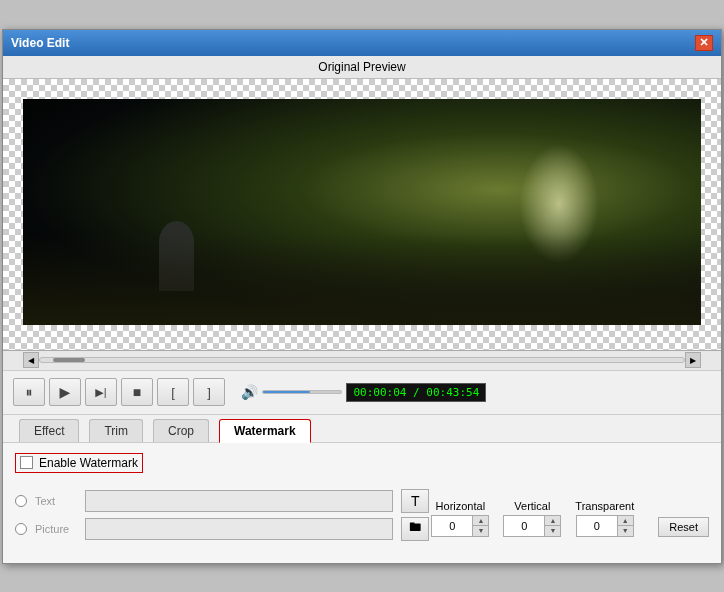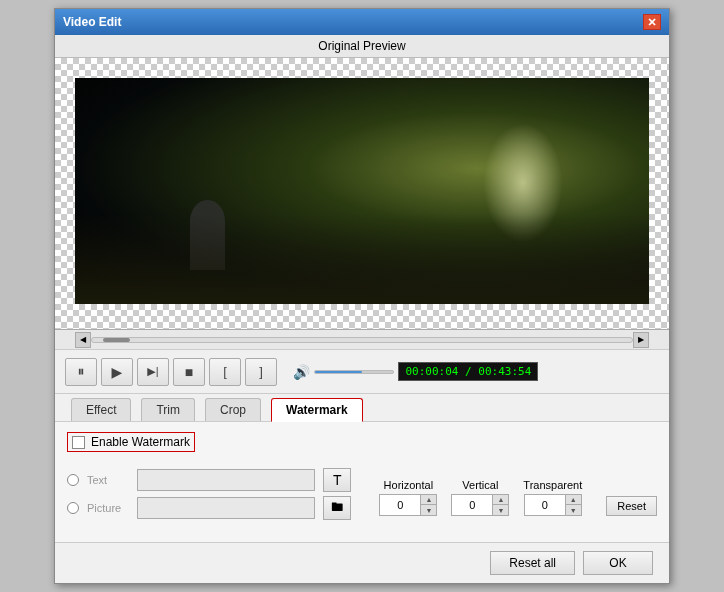--- a/index.html
+++ b/index.html
@@ -7,21 +7,21 @@
       background: #c0c0c0;
       font-family: Arial, sans-serif;
       font-size: 12px;
       display: flex;
       justify-content: center;
       align-items: center;
       width: 724px;
       height: 592px;
     }
     .window {
-      width: 616px;
+      width: 720px;
       background: #22c55e;
       border: 1px solid #888;
       box-shadow: 2px 2px 8px rgba(0,0,0,0.4);
     }
     .title-bar {
       background: linear-gradient(to bottom, #4a90d9, #2a6ab5);
       color: white;
       padding: 4px 8px;
       display: flex;
       align-items: center;
@@ -383,21 +383,21 @@
       background: linear-gradient(to bottom, #f5f5f5, #e0e0e0);
       border: 1px solid #aaa;
       padding: 4px 18px;
       font-size: 12px;
       cursor: pointer;
       min-width: 70px;
     }
     .full-watermark-row {
       display: flex;
       align-items: flex-start;
-      gap: 28px;
+      gap: 2px;
     }
     .left-side {
       flex: 1;
     }
     .right-side {
       display: flex;
       gap: 14px;
       align-items: center;
       margin-top: 11px;
     }
@@ -526,17 +526,13 @@
               <div class="spinbox-arrow">▲</div>
               <div class="spinbox-arrow">▼</div>
             </div>
           </div>
         </div>
         <button class="reset-btn" style="margin-top:16px;">Reset</button>
       </div>
     </div>
   </div>
 
-  <div class="bottom-bar">
-    <button class="bottom-btn">Reset all</button>
-    <button class="bottom-btn">OK</button>
-  </div>
 </div>
 
 </body></html>

